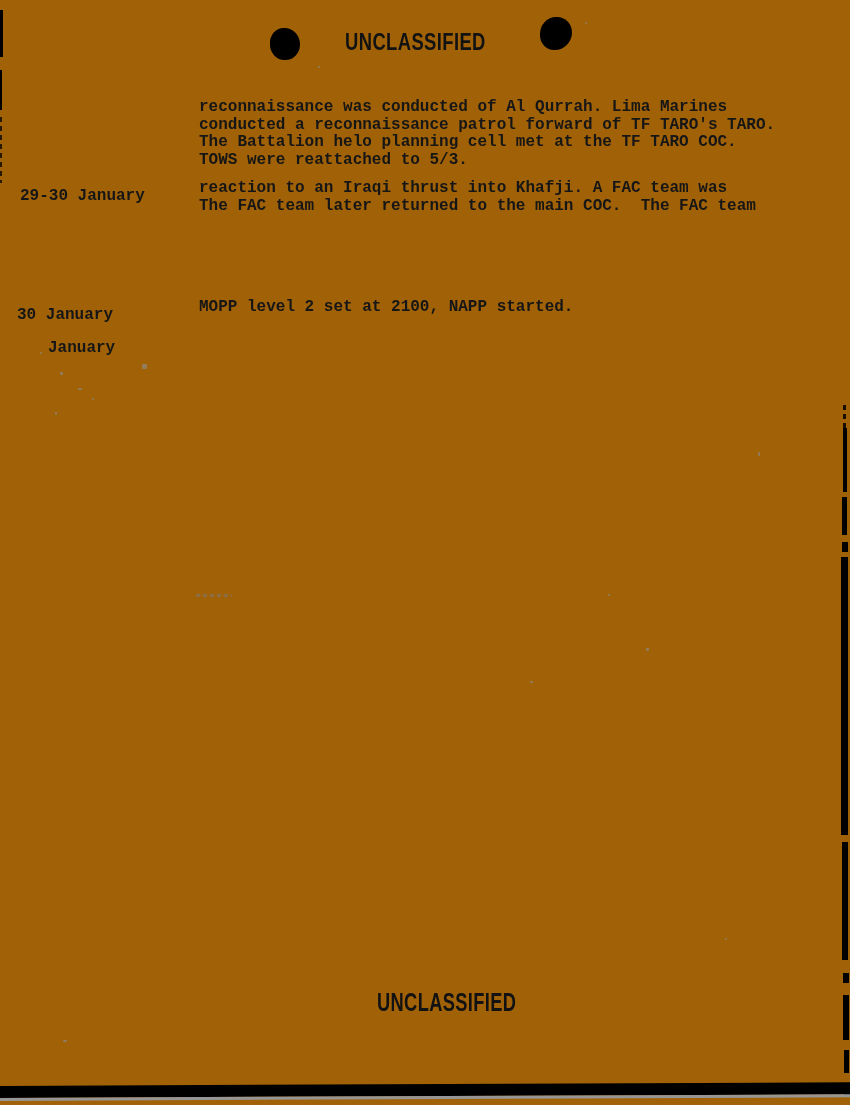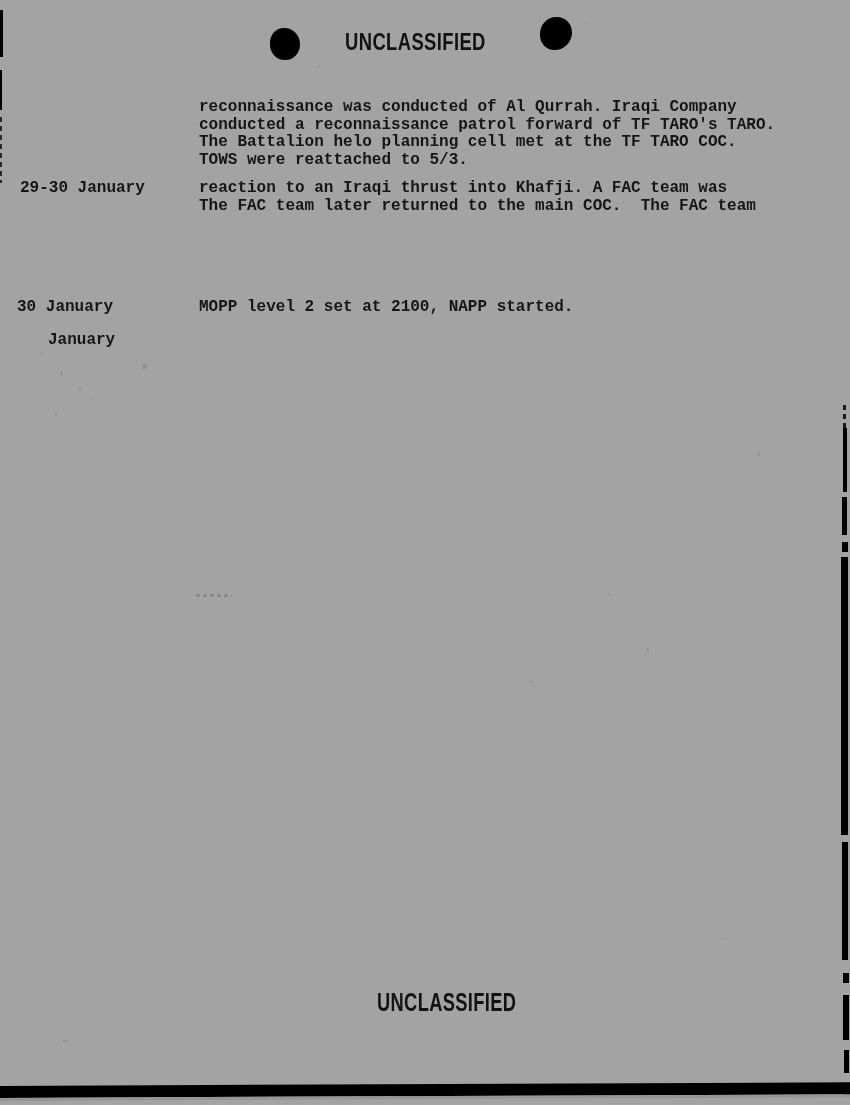--- a/index.html
+++ b/index.html
@@ -1,32 +1,32 @@
 <!DOCTYPE html>
 <html><head>
 <meta charset="utf-8">
 <style>
   html,body{margin:0;padding:0;background:#e8e8e8;}
   .page{
     position:relative;
     width:850px;height:1105px;
-    background:#a3a3a3;
+    background:#a16207;
     overflow:hidden;
     font-family:"Liberation Mono","DejaVu Sans Mono",monospace;
   }
   
   .entry{position:absolute;left:0;width:100%;height:0;}
   .date,.line{
     font-family:"Liberation Mono","DejaVu Sans Mono",monospace;
     font-weight:600;
     font-size:16px;line-height:17.5px;
     color:#161616;
     white-space:pre;
   }
-  .date{position:absolute;top:0;text-align:right;}
+  .date{position:absolute;top:8px;text-align:right;}
   .lines{position:absolute;left:199px;top:0;}
   .line{height:17.5px;}
   
   .stamp{
     position:absolute;
     font-family:"Liberation Sans","DejaVu Sans",sans-serif;
     font-weight:bold;color:#121212;
     transform-origin:0 50%;
     white-space:nowrap;
   }
@@ -73,21 +73,21 @@
   <div class="mark lm2"></div>
   <div class="mark dashes lm3"></div>
 
   <span class="dot dot-left"></span>
   <div class="stamp stamp-top">UNCLASSIFIED</div>
   <span class="dot dot-right"></span>
 
   <div class="entry" style="top:99px">
     <div class="date" style="left:20px"></div>
     <div class="lines">
-      <div class="line">reconnaissance was conducted of Al Qurrah. Iraqi Company</div>
+      <div class="line">reconnaissance was conducted of Al Qurrah. Lima Marines</div>
       <div class="line">conducted a reconnaissance patrol forward of TF TARO's TARO.</div>
       <div class="line">The Battalion helo planning cell met at the TF TARO COC.</div>
       <div class="line">TOWS were reattached to 5/3.</div>
     </div>
   </div>
 
   <div class="entry" style="top:180px">
     <div class="date" style="left:20px">29-30 January</div>
     <div class="lines">
       <div class="line">reaction to an Iraqi thrust into Khafji. A FAC team was</div>

